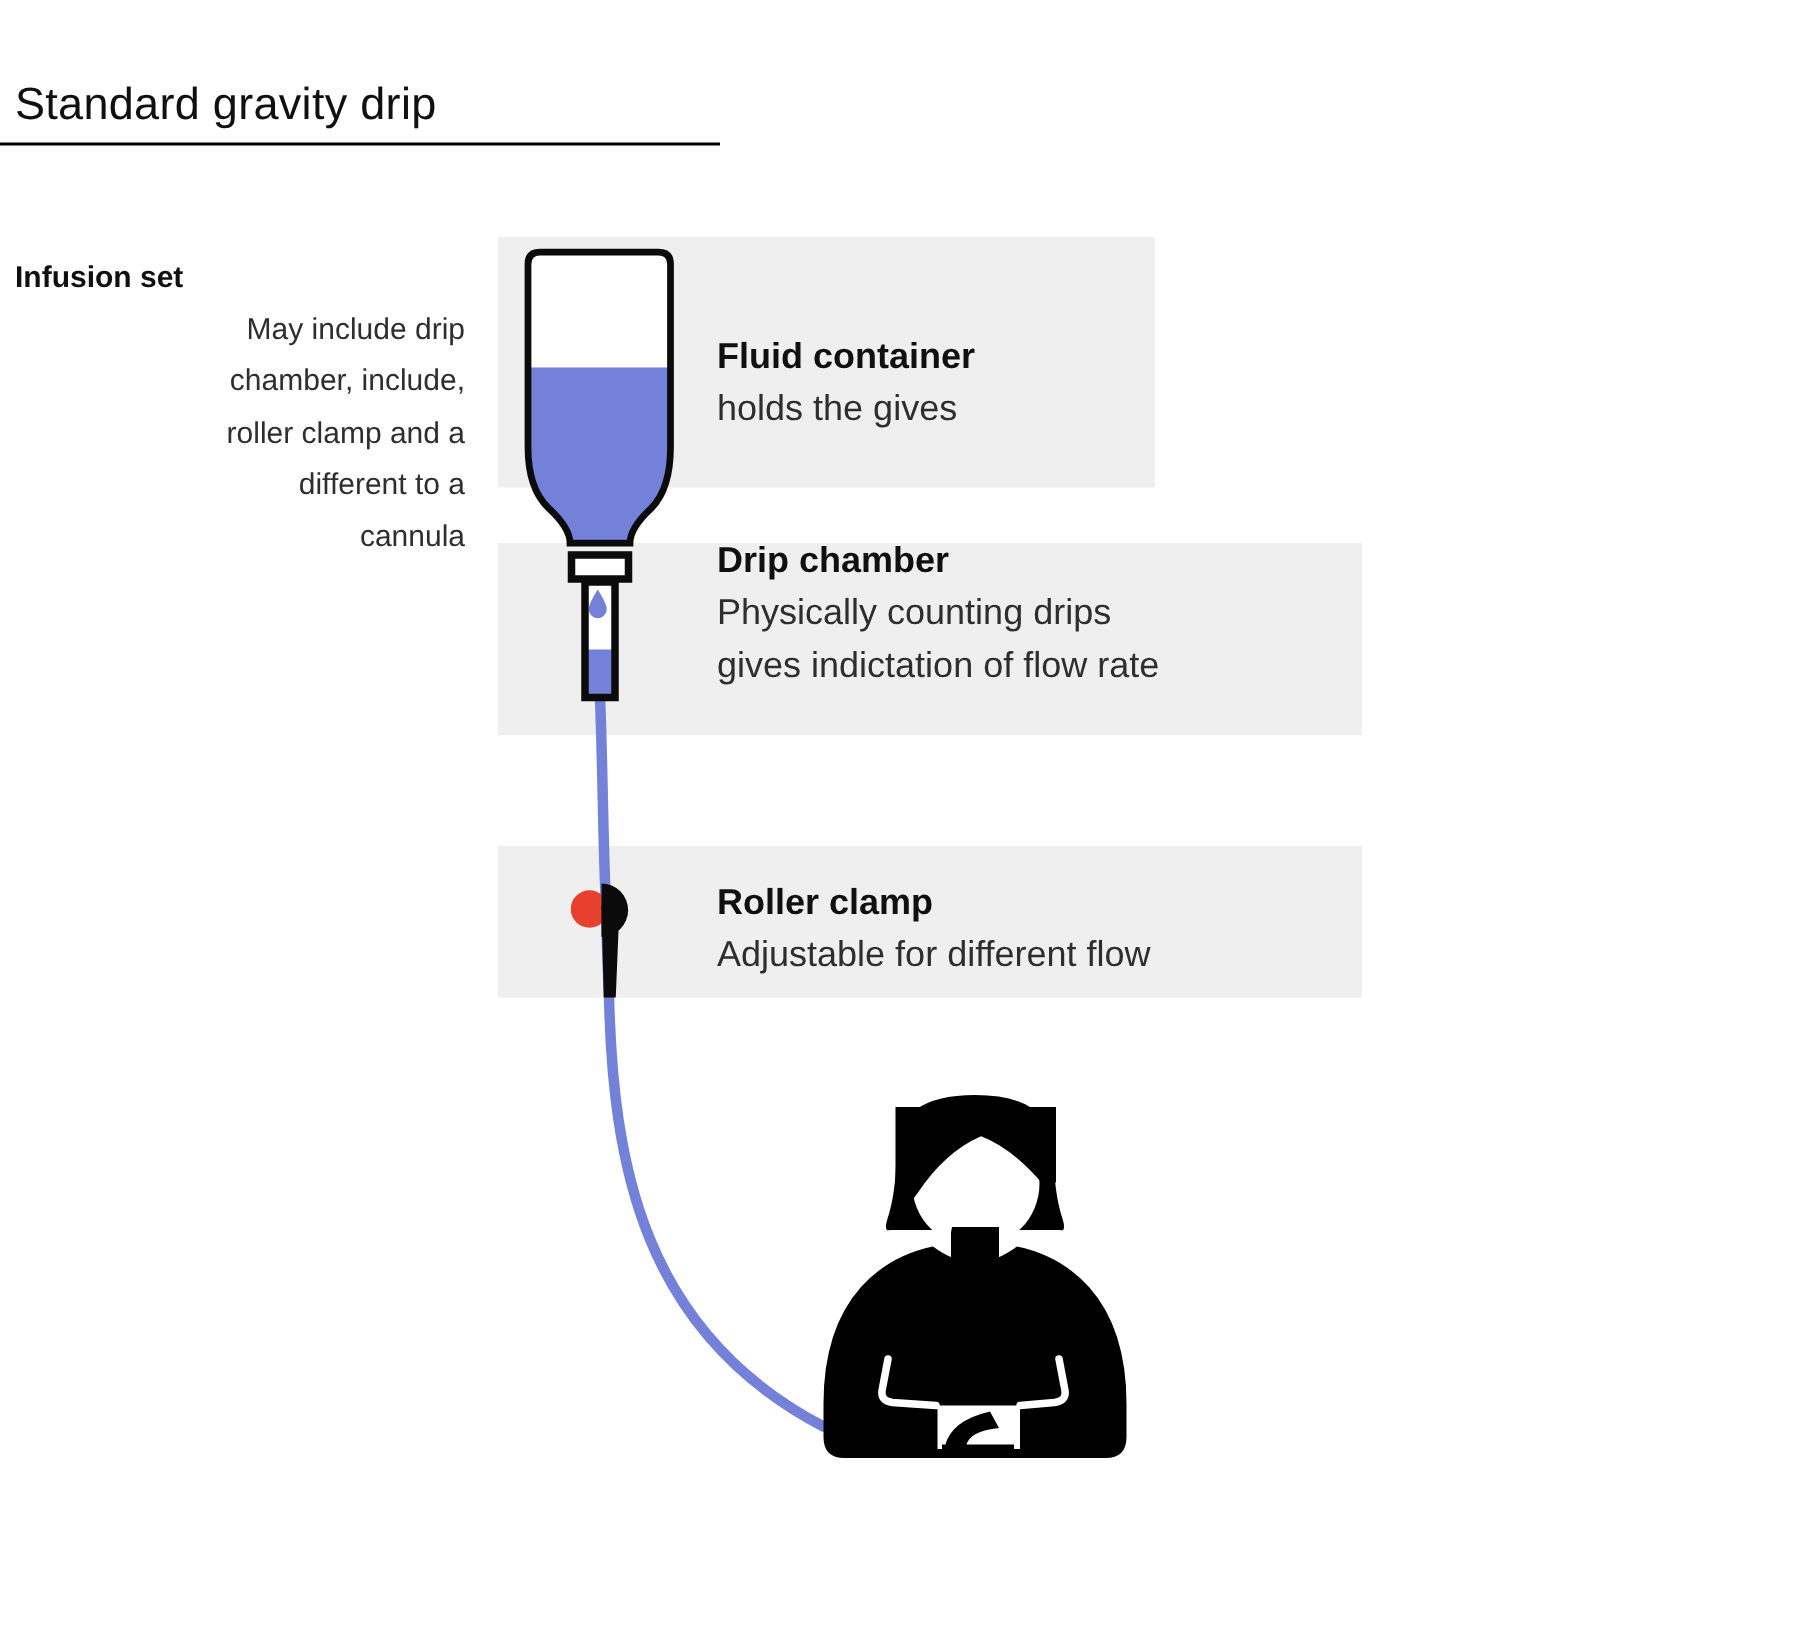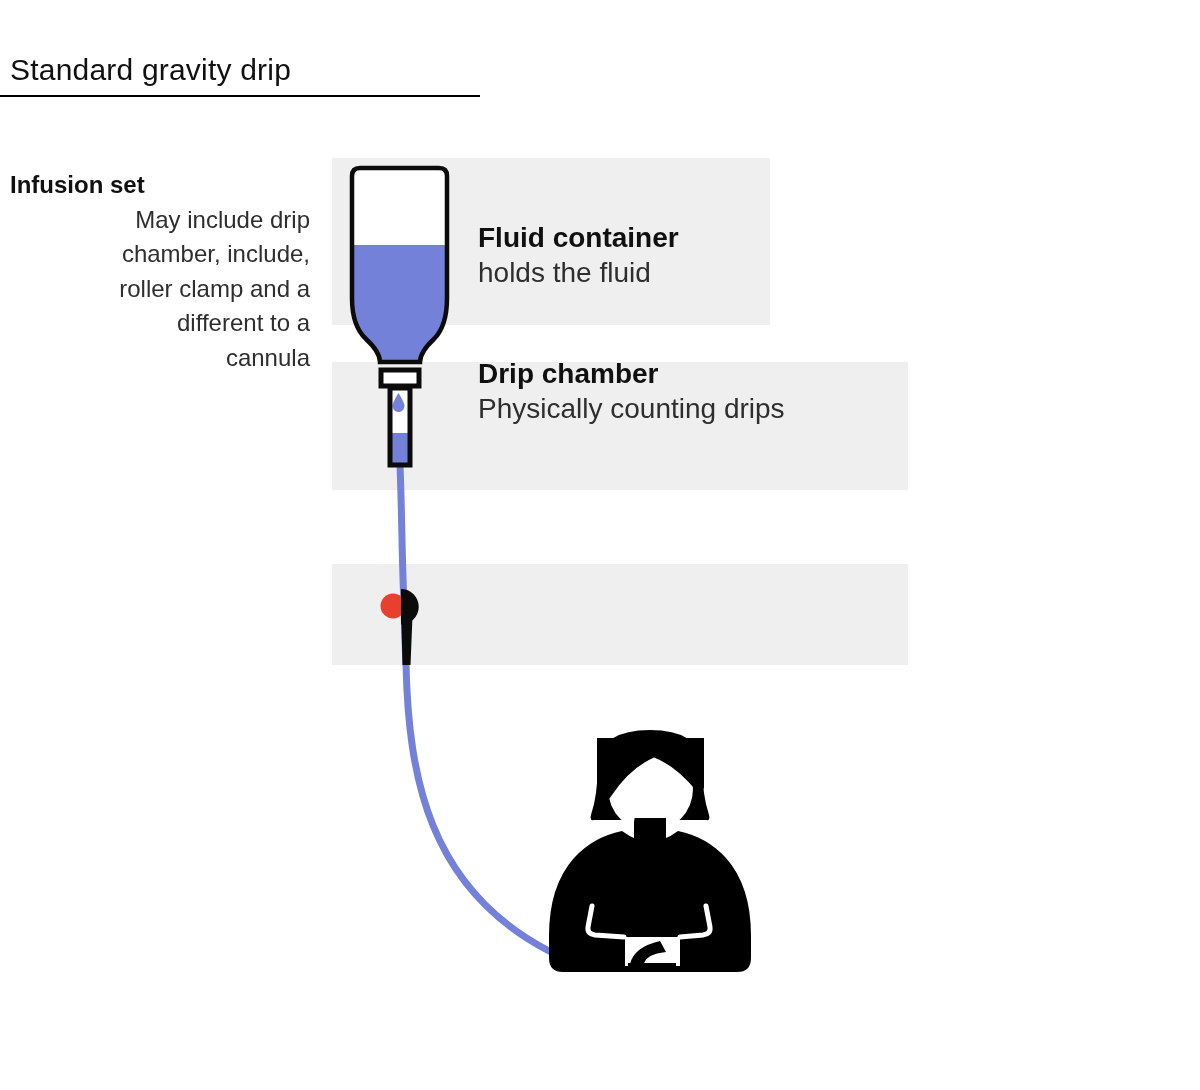--- a/index.html
+++ b/index.html
@@ -31,38 +31,38 @@
     font-size:30px;
     line-height:32px;
     letter-spacing:0.2px;
     color:#101010;
     white-space:nowrap;
   }
   .infobox{
     position:absolute;
     left:10px; top:168px;
     width:300px;
-    font-size:24px;
+    font-size:20px;
     line-height:34.5px;
   }
   .infobox .heading{font-weight:700;color:#101010;}
   .infobox .line{color:var(--body-text);text-align:right;}
   .panel{
     position:absolute;
     background:var(--panel-gray);
     z-index:1;
   }
   .panel-fluid{left:332px;top:158px;width:438px;height:167px;}
   .panel-drip{left:332px;top:362px;width:576px;height:128px;}
   .panel-clamp{left:332px;top:564px;width:576px;height:101px;}
   .caption{
     position:absolute;
     left:478px;
     z-index:3;
-    font-size:28px;
+    font-size:24px;
     line-height:35px;
   }
   .caption .heading{font-weight:700;color:#101010;}
   .caption .line{color:var(--body-text);}
   .cap-fluid{top:220px;}
   .cap-drip{top:356px;}
   .cap-clamp{top:584px;}
   svg.diagram{
     position:absolute;
     left:0;top:0;
@@ -157,22 +157,27 @@
       <path d="M 706 906 L 710 927 Q 711 934 703 935 L 680 937" fill="none" stroke="#ffffff" stroke-width="5" stroke-linecap="round"></path>
 
       <rect x="625" y="937" width="55" height="29" fill="#ffffff"></rect>
       <path d="M 630 964 Q 634 947 660 941 L 666 952 Q 646 954 644 964 Z" fill="#000000"></path>
       <rect x="628" y="963" width="48" height="9" fill="#000000"></rect>
     </g>
   </svg>
 
   <div class="caption cap-fluid">
     <div class="heading">Fluid container</div>
-    <div class="line">holds the fluid</div>
+    <div class="line">holds the gives</div>
   </div>
 
   <div class="caption cap-drip">
     <div class="heading">Drip chamber</div>
     <div class="line">Physically counting drips</div>
+    <div class="line">gives indictation of flow rate</div>
   </div>
 
+  <div class="caption cap-clamp">
+    <div class="heading">Roller clamp</div>
+    <div class="line">Adjustable for different flow</div>
+  </div>
 
 </div>
 
 </body></html>

